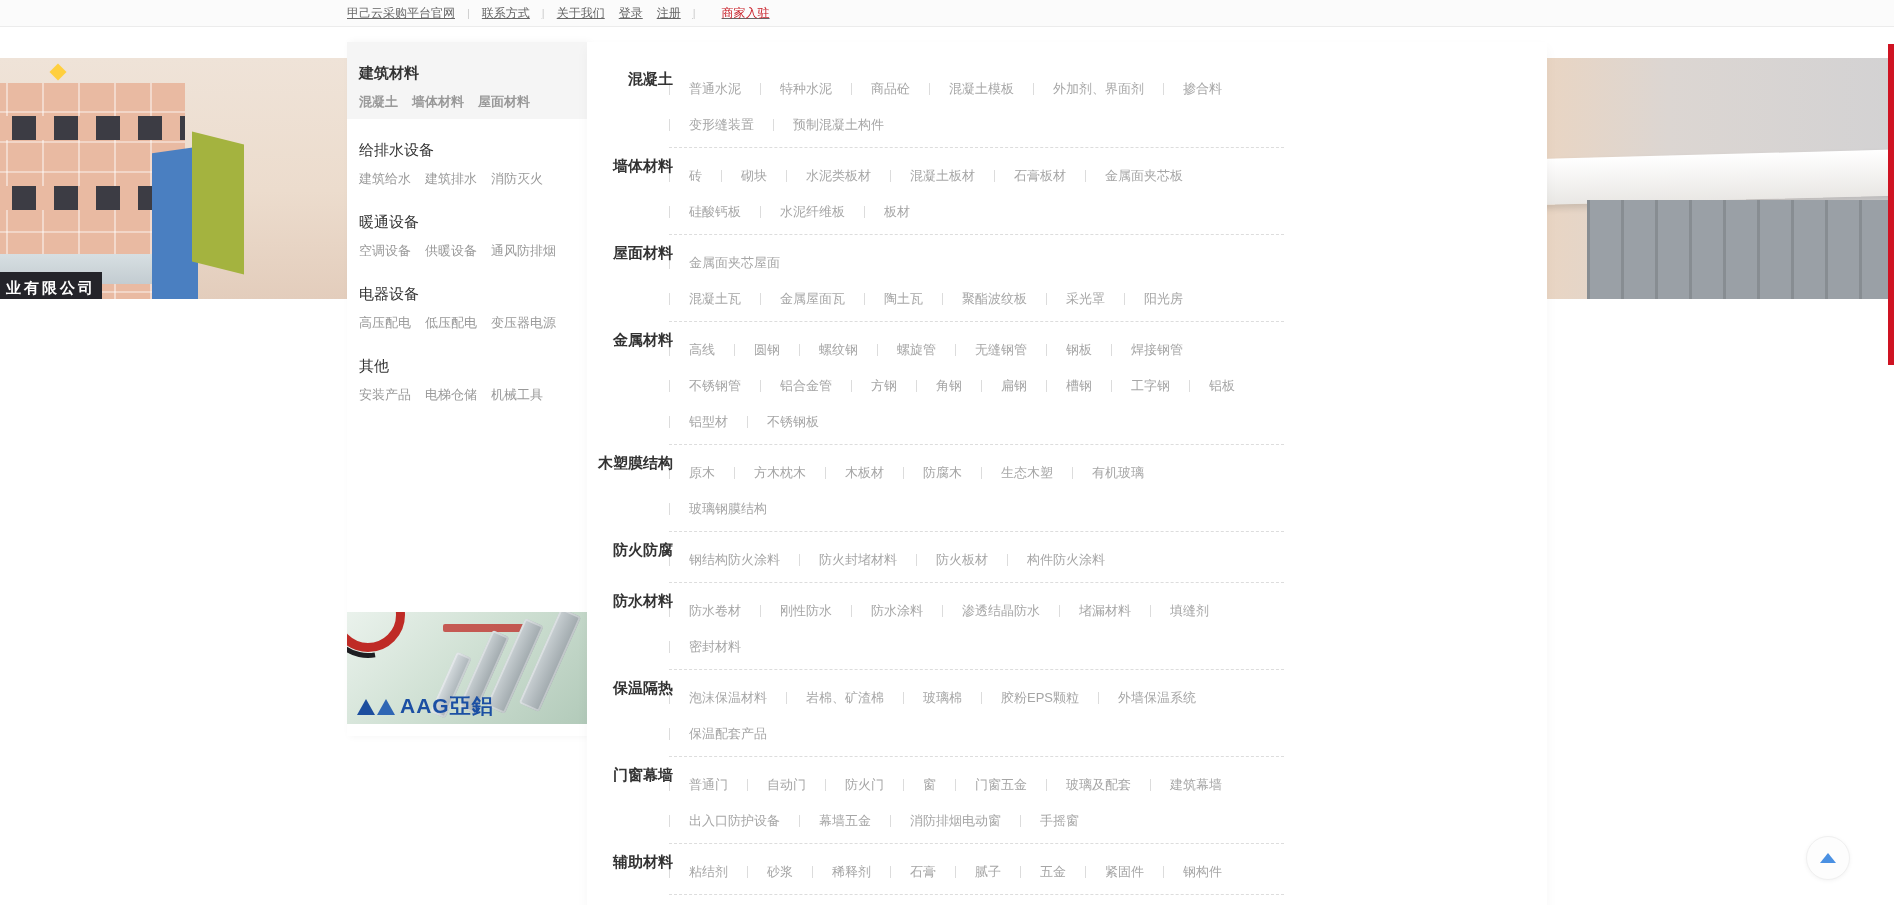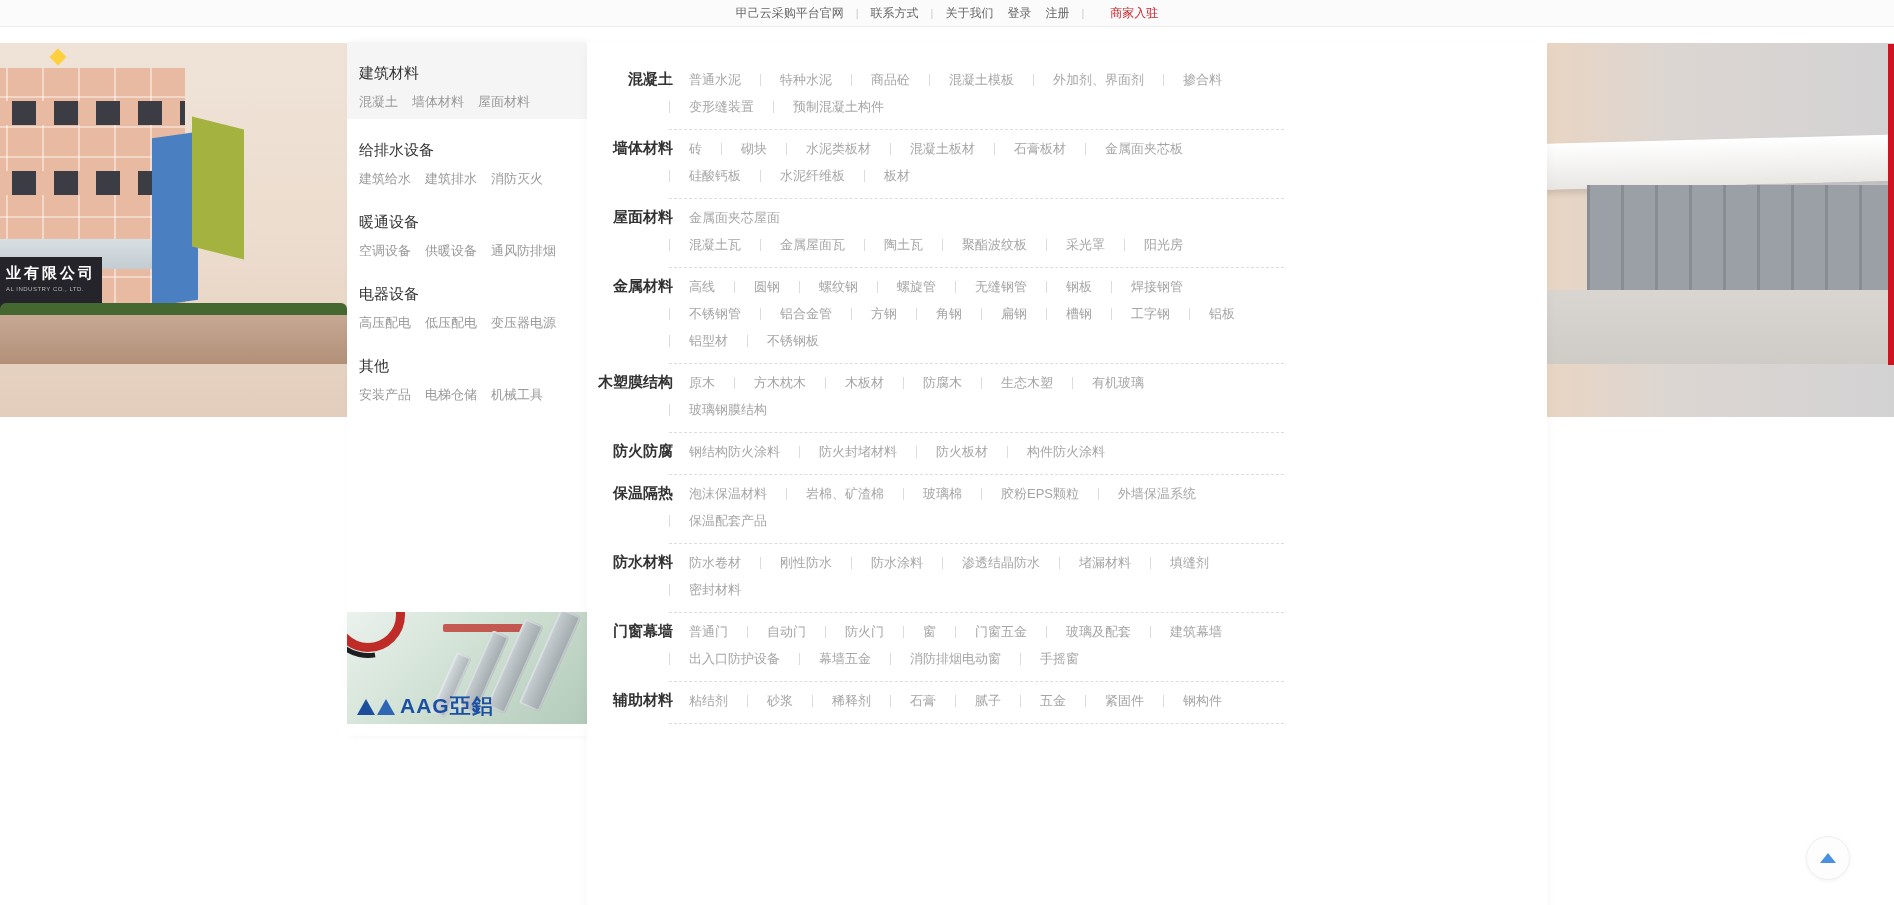--- a/index.html
+++ b/index.html
@@ -2,21 +2,21 @@
 <html><head>
 <meta charset="utf-8">
 <style>
   * { margin:0; padding:0; box-sizing:border-box; }
   body { font-family: "Liberation Sans", "DejaVu Sans", sans-serif; background:#fff; }
   .page { position:relative; width:1894px; height:905px; overflow:hidden; background:#fff; }
   .container { width:1200px; margin:0 auto; position:relative; height:100%; }
 
   
   .topbar { height:27px; background:#fbfbfb; border-bottom:1px solid #ececec; font-size:12px; color:#666; }
-  .topbar .container { display:flex; justify-content:center; align-items:center; }
+  .topbar .container { display:flex; justify-content:flex-start; align-items:center;text-decoration:underline; }
   .top-link { color:#666; text-decoration:none; }
   .tb-sep { color:#ccc; margin:0 12px; font-size:11px; }
   .topbar-right { display:flex; align-items:center; }
   .topbar-right .top-link { margin-left:14px; }
   .merchant-link { color:#c9212a !important; }
 
   
   .header { height:142px; background:#fff; }
   .logo { position:absolute; left:2px; top:28px; display:flex; align-items:center; }
   .logo-circle { width:56px; height:56px; }
@@ -29,21 +29,21 @@
 
   
   .navbar { height:42px; background:#333333; }
   .navbar .container { display:flex; align-items:stretch; }
   .all-cats { width:240px; background:#c9212a; color:#fff; font-size:15px; line-height:42px; padding-left:12px; }
   .nav-items { display:flex; list-style:none; align-items:stretch; }
   .nav-item { margin-left:14px; padding:0 24px; color:#fff; font-size:15px; line-height:42px; text-decoration:none; display:block; }
   .stage-inner { position:absolute; top:42px; left:0; right:0; bottom:0; }
 
   
-  .banner { position:absolute; top:1px; height:374px; width:347px; overflow:hidden; }
+  .banner { position:absolute; top:16px; height:241px; width:347px; overflow:hidden; }
   .banner-left { left:0; background:linear-gradient(180deg,#efe3d8 0%,#ecdccd 55%,#e3cdbc 100%); }
   .banner-right { left:1547px; background:linear-gradient(90deg,#e9d5c3 0%,#dcd6d2 35%,#d3d2d3 100%); }
   .bl-building { position:absolute; left:-30px; top:25px; width:215px; height:240px; background:#e9baa2;
     background-image:repeating-linear-gradient(90deg, rgba(255,255,255,.45) 0 2px, transparent 2px 36px),
                      repeating-linear-gradient(0deg, rgba(255,255,255,.4) 0 2px, transparent 2px 30px); }
   .bl-winrow { position:absolute; left:-30px; width:215px; height:24px; background:repeating-linear-gradient(90deg,#3c3c44 0 24px,#e9baa2 24px 42px); }
   .bl-glass { position:absolute; left:-30px; top:196px; width:215px; height:30px; background:linear-gradient(180deg,#d7dfe2,#c3ccd1); }
   .bl-sculpt-blue { position:absolute; left:152px; top:92px; width:46px; height:168px; background:#4a7fc1; transform:skewY(-8deg); }
   .bl-sculpt-green { position:absolute; left:192px; top:80px; width:52px; height:130px; background:#a4b33f; transform:skewY(14deg); }
   .bl-sign { position:absolute; left:0; top:214px; width:102px; height:52px; background:#24242a; color:#fff; padding:7px 4px 0 6px; }
@@ -54,21 +54,21 @@
   .bl-diamond { position:absolute; left:52px; top:8px; width:12px; height:12px; background:#ffcf3e; transform:rotate(45deg); }
   .br-beam { position:absolute; left:-10px; top:96px; width:380px; height:46px; background:linear-gradient(180deg,#ffffff,#e9e7e4); box-shadow:0 4px 6px rgba(0,0,0,.12); transform:rotate(-1.5deg); }
   .br-block { position:absolute; left:40px; top:142px; width:320px; height:105px; background:#9aa0a6;
     background-image:repeating-linear-gradient(90deg, rgba(0,0,0,.12) 0 3px, transparent 3px 34px); }
   .br-ground { position:absolute; left:0; top:247px; width:347px; height:74px; background:linear-gradient(180deg,#d9d6d2,#cfccc8); }
   .banner-edge { position:absolute; right:0; top:2px; width:6px; height:321px; background:#cf1322; }
 
   
   .sidebar { position:absolute; left:347px; top:0; width:240px; height:694px; background:#fff; box-shadow:3px 0 8px rgba(0,0,0,.05); }
   .sb-group { height:72px; padding:23px 0 0 12px; overflow:hidden; }
-  .sb-group.hl { height:77px; background:#f5f5f5; }
+  .sb-group.hl { height:77px; background:#f5f5f5;font-weight:bold; }
   .sb-title { font-size:15px; color:#333; line-height:16px; text-decoration:none; display:block; }
   .sb-links { margin-top:12px; line-height:16px; white-space:nowrap; }
   .sb-link { font-size:13px; color:#999; text-decoration:none; margin-right:14px; }
 
   
   .sb-ad { position:absolute; left:0; top:570px; width:264px; height:112px; overflow:hidden; background:linear-gradient(135deg,#eaf2ec 0%,#cfe0d3 45%,#aec7b6 100%); }
   .ad-ring { position:absolute; left:-16px; top:-34px; width:74px; height:74px; border-radius:50%; border:9px solid #bf2b26; }
   .ad-swoosh { position:absolute; left:-22px; top:-40px; width:86px; height:86px; border-radius:50%; border:5px solid #1e1e22; border-color:transparent transparent #1e1e22 transparent; transform:rotate(35deg); }
   .ad-redbar { position:absolute; left:96px; top:12px; width:88px; height:8px; background:rgba(191,43,38,.75); border-radius:2px; }
   .ad-profile { position:absolute; border-radius:3px; background:linear-gradient(90deg,#c9d0d3,#9fa8ac); box-shadow:inset 0 0 0 2px rgba(255,255,255,.35); }
@@ -78,21 +78,21 @@
   .ad-p4 { left:96px;  top:40px; width:16px; height:66px; transform:rotate(24deg); background:linear-gradient(90deg,#d6dcdf,#aab3b7); }
   .ad-logo { position:absolute; left:10px; bottom:9px; display:flex; align-items:flex-end; }
   .ad-tri { width:0; height:0; border-left:9px solid transparent; border-right:9px solid transparent; border-bottom:16px solid #1d4e9e; margin-right:2px; }
   .ad-tri2 { border-bottom-color:#2f66b4; }
   .ad-brand { font-size:21px; font-weight:bold; color:#1b4fa3; letter-spacing:1px; margin-left:3px; line-height:18px; }
 
   
   .panel { position:absolute; left:587px; top:0; width:960px; bottom:0; background:#fff; padding-top:19px; box-shadow:0 6px 12px rgba(0,0,0,.04); }
   .panel-row { position:relative; margin-left:82px; width:615px; border-bottom:1px dashed #ddd; padding:5px 0 9px; }
   .row-title { position:absolute; left:-86px; top:5px; width:90px; text-align:right; line-height:26px; font-weight:bold; font-size:15px; color:#333; text-decoration:none; white-space:nowrap; }
-  .cat-line { line-height:26px; white-space:nowrap; }
+  .cat-line { line-height:26px; white-space:nowrap;margin-top:9px; }
   .vsep { display:inline-block; width:1px; height:12px; background:#dcdcdc; vertical-align:middle; }
   .cat-link { display:inline-block; margin:0 19px; font-size:13px; color:#a6a6a6; text-decoration:none; }
 
   
   .backtop { position:absolute; right:44px; bottom:25px; width:44px; height:44px; border-radius:50%; background:#fdfdfd; border:1px solid #f0f0f0; box-shadow:0 1px 4px rgba(0,0,0,.05); cursor:pointer; display:flex; align-items:center; justify-content:center; }
   .backtop-tri { width:0; height:0; border-left:8px solid transparent; border-right:8px solid transparent; border-bottom:10px solid #4a90e2; }
 </style>
 </head>
 <body>
 
@@ -245,30 +245,30 @@
         <div class="panel-row">
           <a class="row-title" href="#">木塑膜结构</a>
           <div class="cat-line"><i class="vsep"></i><a class="cat-link" href="#">原木</a><i class="vsep"></i><a class="cat-link" href="#">方木枕木</a><i class="vsep"></i><a class="cat-link" href="#">木板材</a><i class="vsep"></i><a class="cat-link" href="#">防腐木</a><i class="vsep"></i><a class="cat-link" href="#">生态木塑</a><i class="vsep"></i><a class="cat-link" href="#">有机玻璃</a></div>
           <div class="cat-line"><i class="vsep"></i><a class="cat-link" href="#">玻璃钢膜结构</a></div>
         </div>
         <div class="panel-row">
           <a class="row-title" href="#">防火防腐</a>
           <div class="cat-line"><i class="vsep"></i><a class="cat-link" href="#">钢结构防火涂料</a><i class="vsep"></i><a class="cat-link" href="#">防火封堵材料</a><i class="vsep"></i><a class="cat-link" href="#">防火板材</a><i class="vsep"></i><a class="cat-link" href="#">构件防火涂料</a></div>
         </div>
         <div class="panel-row">
+          <a class="row-title" href="#">防水材料</a>
+          <div class="cat-line"><i class="vsep"></i><a class="cat-link" href="#">防水卷材</a><i class="vsep"></i><a class="cat-link" href="#">刚性防水</a><i class="vsep"></i><a class="cat-link" href="#">防水涂料</a><i class="vsep"></i><a class="cat-link" href="#">渗透结晶防水</a><i class="vsep"></i><a class="cat-link" href="#">堵漏材料</a><i class="vsep"></i><a class="cat-link" href="#">填缝剂</a></div>
+          <div class="cat-line"><i class="vsep"></i><a class="cat-link" href="#">密封材料</a></div>
+        </div>
+        <div class="panel-row">
           <a class="row-title" href="#">保温隔热</a>
           <div class="cat-line"><i class="vsep"></i><a class="cat-link" href="#">泡沫保温材料</a><i class="vsep"></i><a class="cat-link" href="#">岩棉、矿渣棉</a><i class="vsep"></i><a class="cat-link" href="#">玻璃棉</a><i class="vsep"></i><a class="cat-link" href="#">胶粉EPS颗粒</a><i class="vsep"></i><a class="cat-link" href="#">外墙保温系统</a></div>
           <div class="cat-line"><i class="vsep"></i><a class="cat-link" href="#">保温配套产品</a></div>
         </div>
         <div class="panel-row">
-          <a class="row-title" href="#">防水材料</a>
-          <div class="cat-line"><i class="vsep"></i><a class="cat-link" href="#">防水卷材</a><i class="vsep"></i><a class="cat-link" href="#">刚性防水</a><i class="vsep"></i><a class="cat-link" href="#">防水涂料</a><i class="vsep"></i><a class="cat-link" href="#">渗透结晶防水</a><i class="vsep"></i><a class="cat-link" href="#">堵漏材料</a><i class="vsep"></i><a class="cat-link" href="#">填缝剂</a></div>
-          <div class="cat-line"><i class="vsep"></i><a class="cat-link" href="#">密封材料</a></div>
-        </div>
-        <div class="panel-row">
           <a class="row-title" href="#">门窗幕墙</a>
           <div class="cat-line"><i class="vsep"></i><a class="cat-link" href="#">普通门</a><i class="vsep"></i><a class="cat-link" href="#">自动门</a><i class="vsep"></i><a class="cat-link" href="#">防火门</a><i class="vsep"></i><a class="cat-link" href="#">窗</a><i class="vsep"></i><a class="cat-link" href="#">门窗五金</a><i class="vsep"></i><a class="cat-link" href="#">玻璃及配套</a><i class="vsep"></i><a class="cat-link" href="#">建筑幕墙</a></div>
           <div class="cat-line"><i class="vsep"></i><a class="cat-link" href="#">出入口防护设备</a><i class="vsep"></i><a class="cat-link" href="#">幕墙五金</a><i class="vsep"></i><a class="cat-link" href="#">消防排烟电动窗</a><i class="vsep"></i><a class="cat-link" href="#">手摇窗</a></div>
         </div>
         <div class="panel-row">
           <a class="row-title" href="#">辅助材料</a>
           <div class="cat-line"><i class="vsep"></i><a class="cat-link" href="#">粘结剂</a><i class="vsep"></i><a class="cat-link" href="#">砂浆</a><i class="vsep"></i><a class="cat-link" href="#">稀释剂</a><i class="vsep"></i><a class="cat-link" href="#">石膏</a><i class="vsep"></i><a class="cat-link" href="#">腻子</a><i class="vsep"></i><a class="cat-link" href="#">五金</a><i class="vsep"></i><a class="cat-link" href="#">紧固件</a><i class="vsep"></i><a class="cat-link" href="#">钢构件</a></div>
         </div>
       </section>
 

